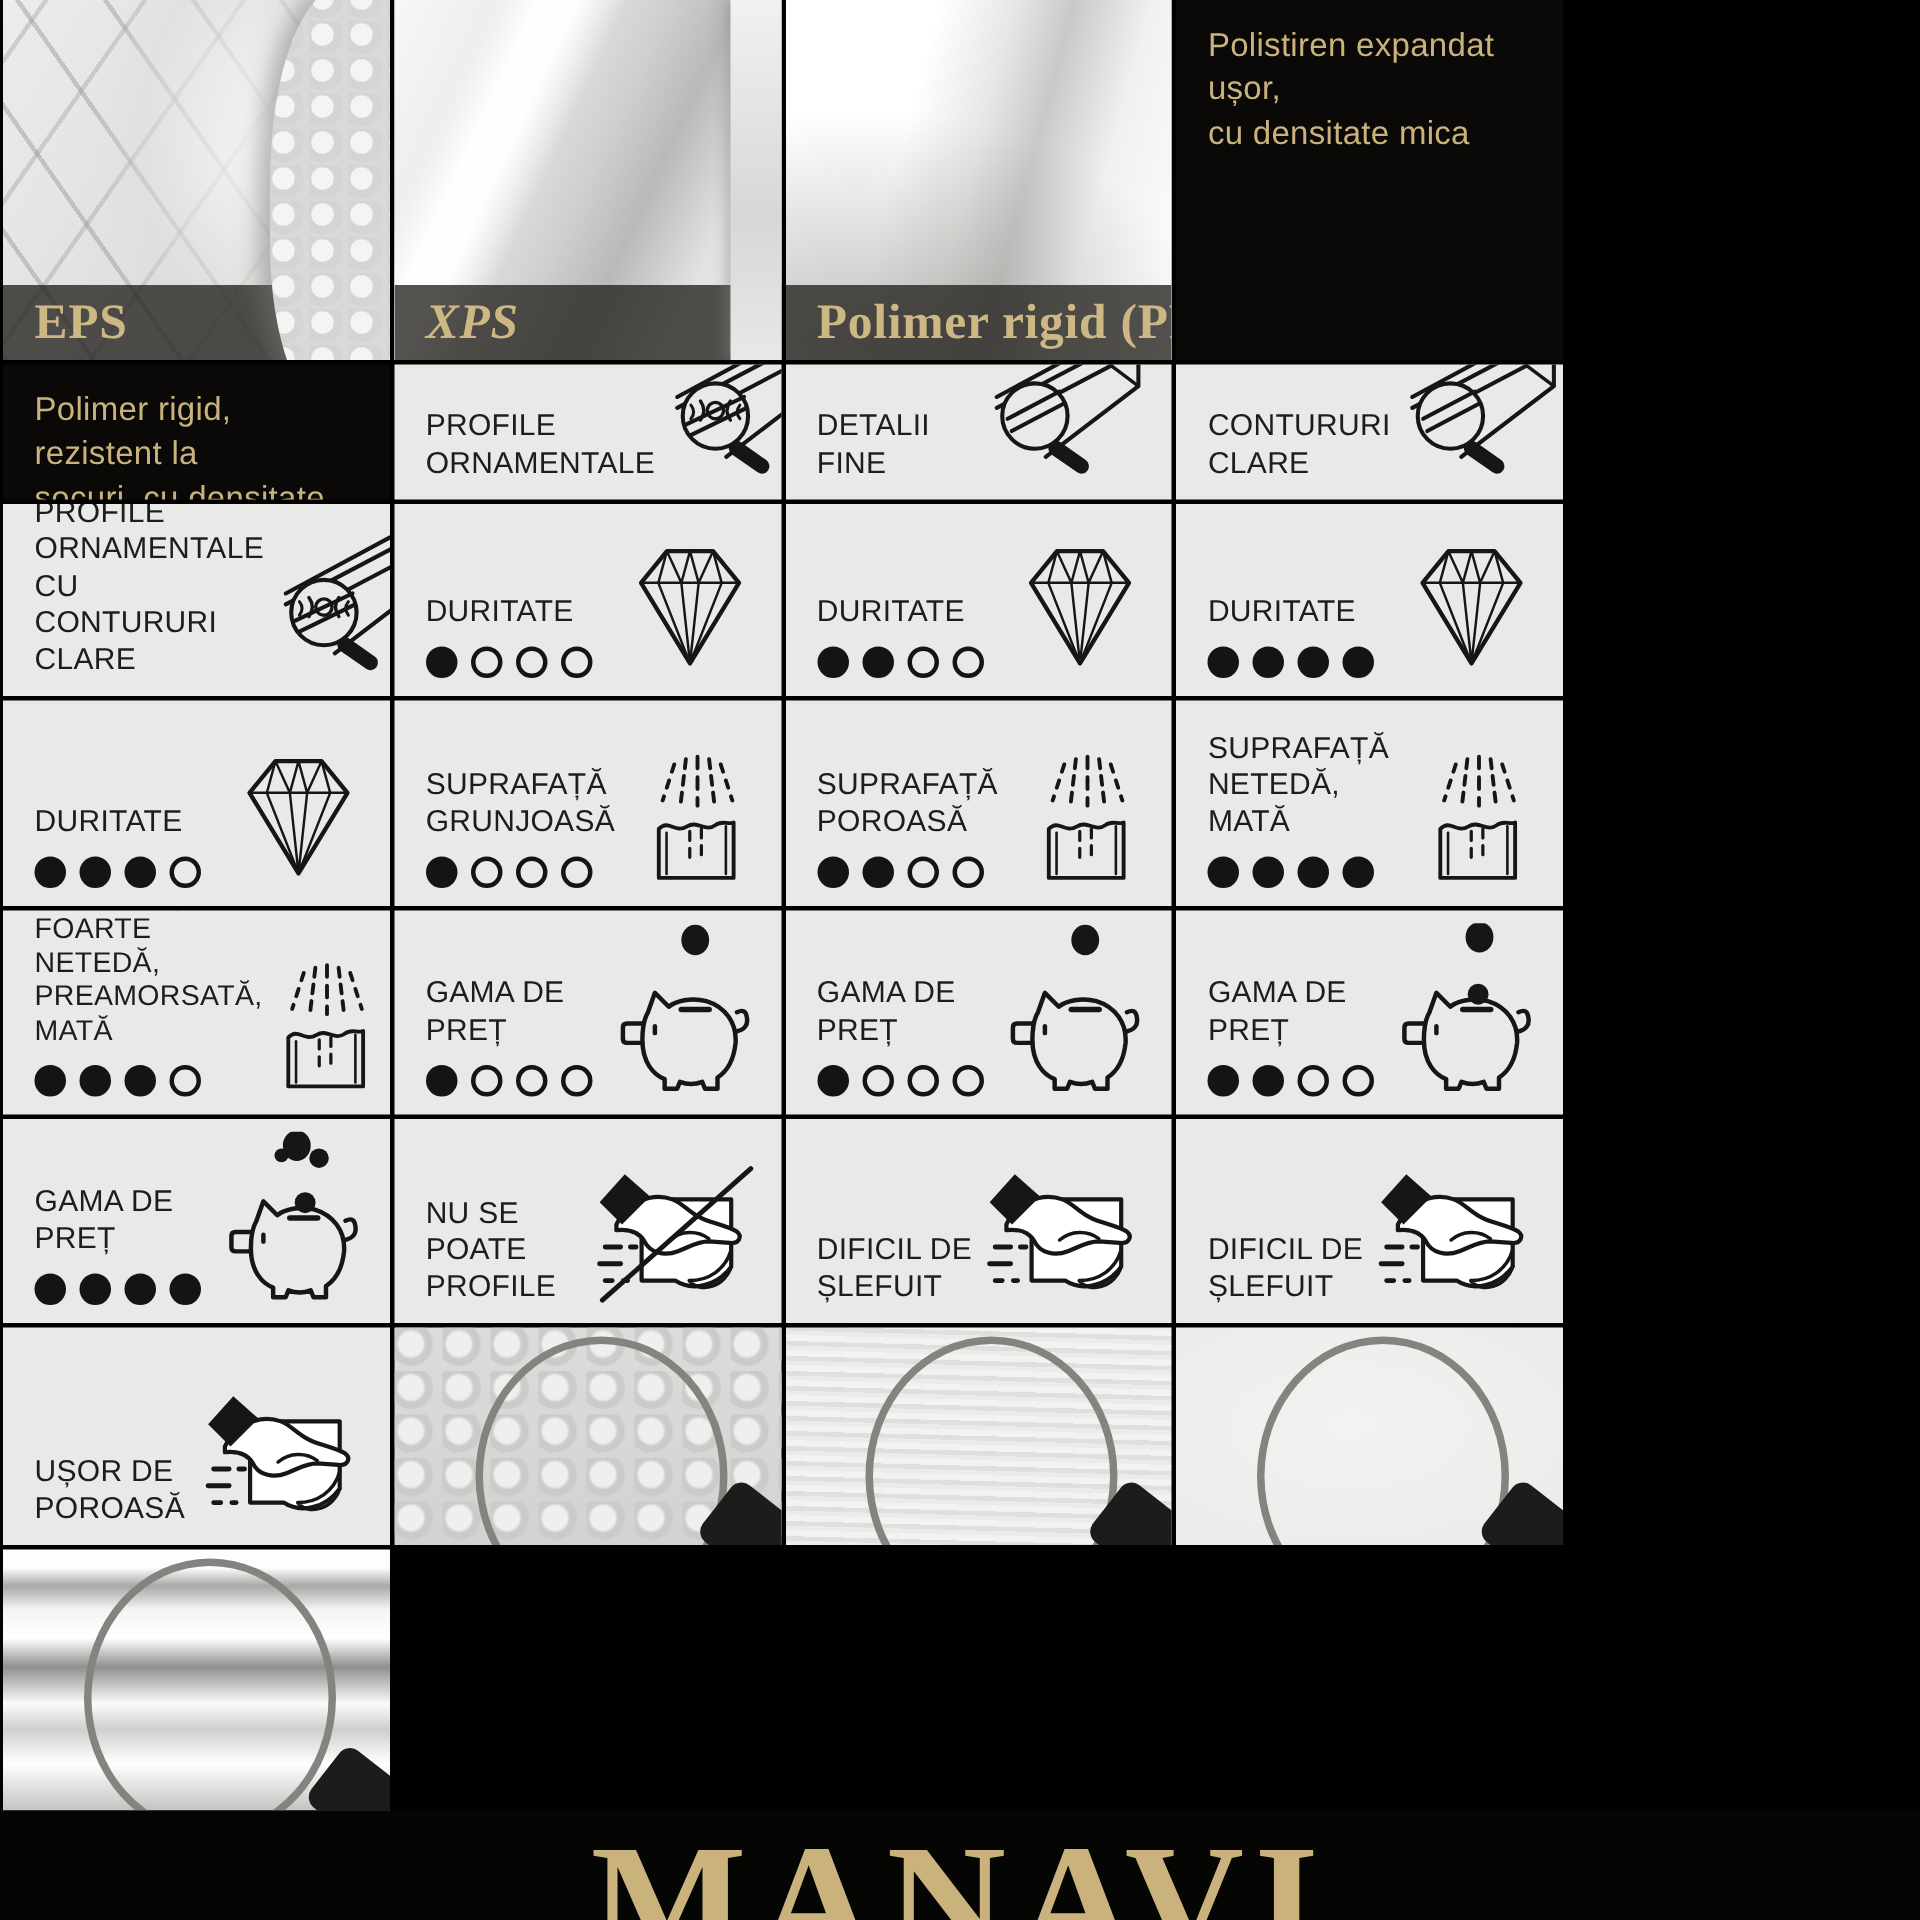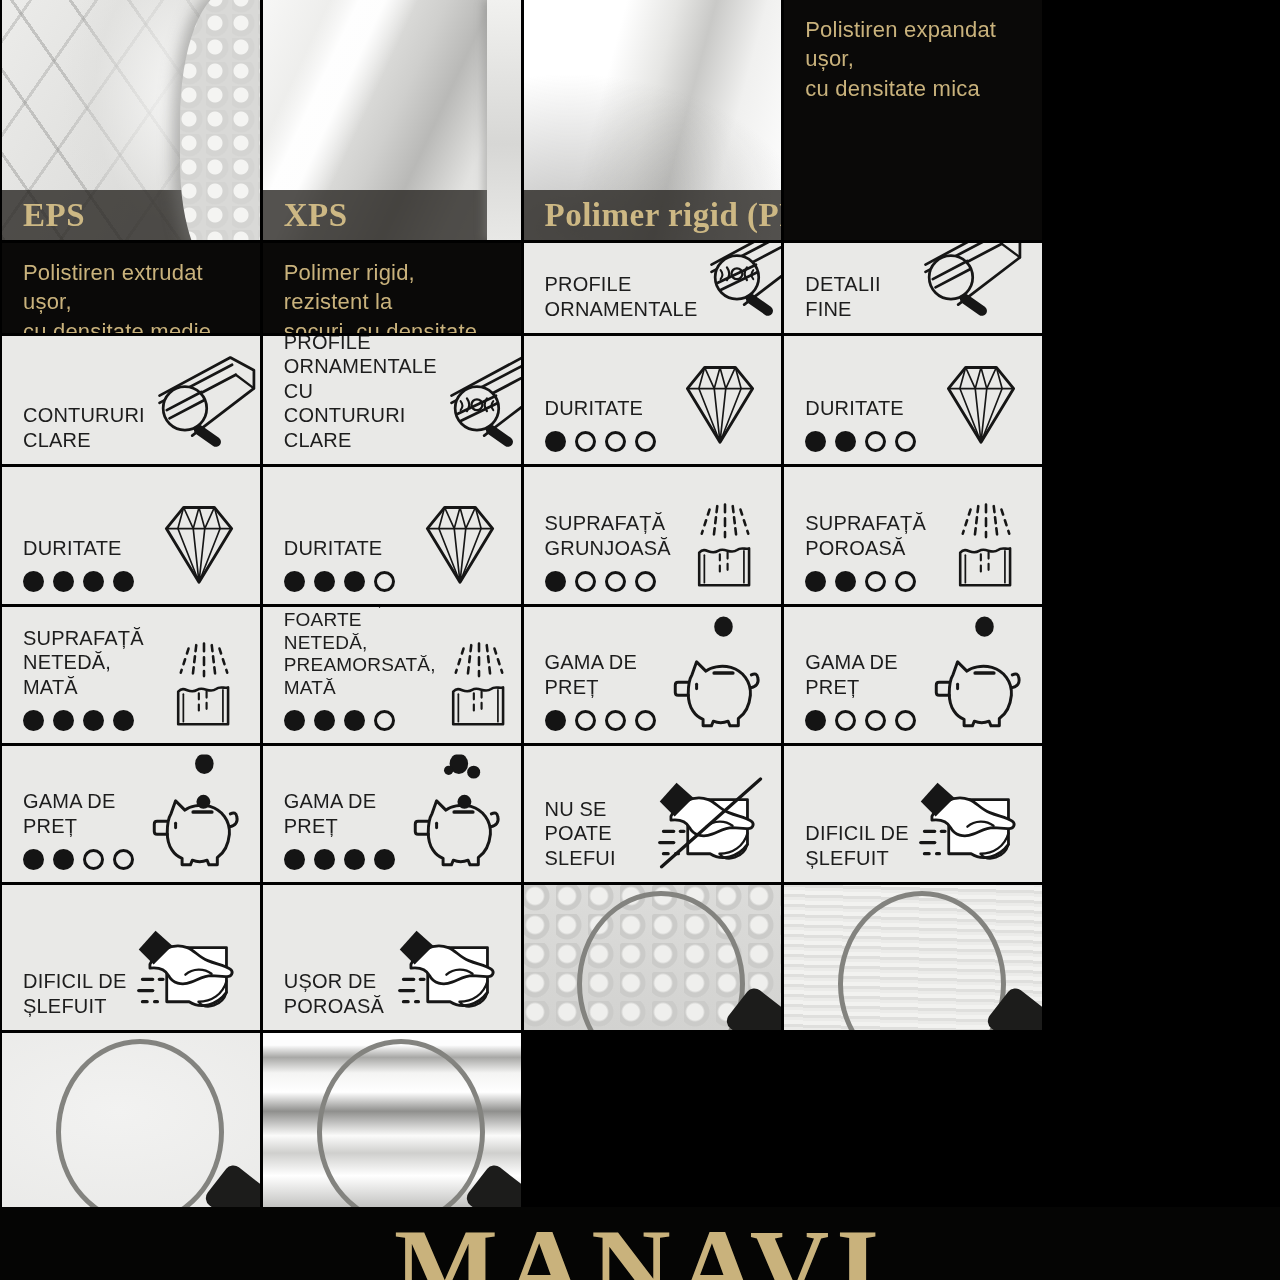--- a/index.html
+++ b/index.html
@@ -27,20 +27,21 @@
       repeating-linear-gradient(-55deg, rgba(160,160,158,.40) 0 3px, rgba(0,0,0,0) 3px 54px),
       linear-gradient(120deg,#ececea 0%,#dededc 55%,#cfcfcd 100%);
   }
   .photo-eps::after { content:''; position:absolute; right:-30px; top:-10px; width:110px; height:120%;
     background:radial-gradient(circle at 9px 9px, #f4f4f2 0 7px, #d4d4d2 8px 13px, rgba(0,0,0,0) 14px) 0 0/26px 24px, #d9d9d7;
     border-radius:45% 0 0 40%; box-shadow:-8px 0 14px rgba(120,120,118,.5); }
   .photo-xps {
     background-image:
       linear-gradient(115deg, rgba(255,255,255,0) 0 18%, rgba(255,255,255,.95) 26% 33%, rgba(255,255,255,0) 42%),
       linear-gradient(115deg,#f7f7f6 0%,#e9e9e7 28%,#cfcfcd 50%,#b9b9b7 62%,#e2e2e0 78%,#f4f4f3 100%);
+    font-style: italic;
   }
   .photo-xps::after { content:''; position:absolute; right:0; top:0; width:34px; height:100%;
     background:linear-gradient(180deg,#f1f1ef,#d7d7d5 60%,#e8e8e6); box-shadow:-4px 0 8px rgba(130,130,128,.45); }
   .photo-pr {
     background-image:
       radial-gradient(340px 220px at 18% 95%, rgba(120,120,118,.45), rgba(0,0,0,0) 70%),
       linear-gradient(105deg,#ffffff 0 32%,#e6e6e4 48%,#c9c9c7 60%,#f0f0ef 76%,#ffffff 100%);
   }
   .photo-pu {
     background-image:
@@ -213,22 +214,20 @@
       </div>
     </div>
     <div class="cell photo photo-pr">
       <div class="title-band">
         <h2 class="mat-title">Polimer rigid (PR)</h2>
       </div>
     </div>
 
     <div class="cell desc">Polistiren expandat ușor,
 cu densitate mica</div>
-    <div class="cell desc">Polistiren extrudat ușor,
-cu densitate medie</div>
     <div class="cell desc">Polimer rigid, rezistent la
 șocuri, cu densitate mare</div>
 
     <div class="cell feat">
       <div class="feat-label">PROFILE
 ORNAMENTALE</div>
       <svg class="icon icon-profile" viewBox="0 0 130 110">
           <use href="#icon-profile-ornate"></use>
         </svg>
     </div>
@@ -432,21 +431,21 @@
           </div>
       </div>
       <svg class="icon icon-piggy" viewBox="0 0 110 124">
           <use href="#icon-piggy"></use>
           <use href="#coins-4"></use>
         </svg>
     </div>
 
     <div class="cell feat">
       <div class="feat-label">NU SE POATE
-SLEFUI</div>
+PROFILE</div>
       <svg class="icon icon-sand" viewBox="0 0 120 100">
           <use href="#icon-sand"></use>
           <use href="#icon-strike"></use>
         </svg>
     </div>
     <div class="cell feat">
       <div class="feat-label">DIFICIL DE
 ȘLEFUIT</div>
       <svg class="icon icon-sand" viewBox="0 0 120 100">
           <use href="#icon-sand"></use>

